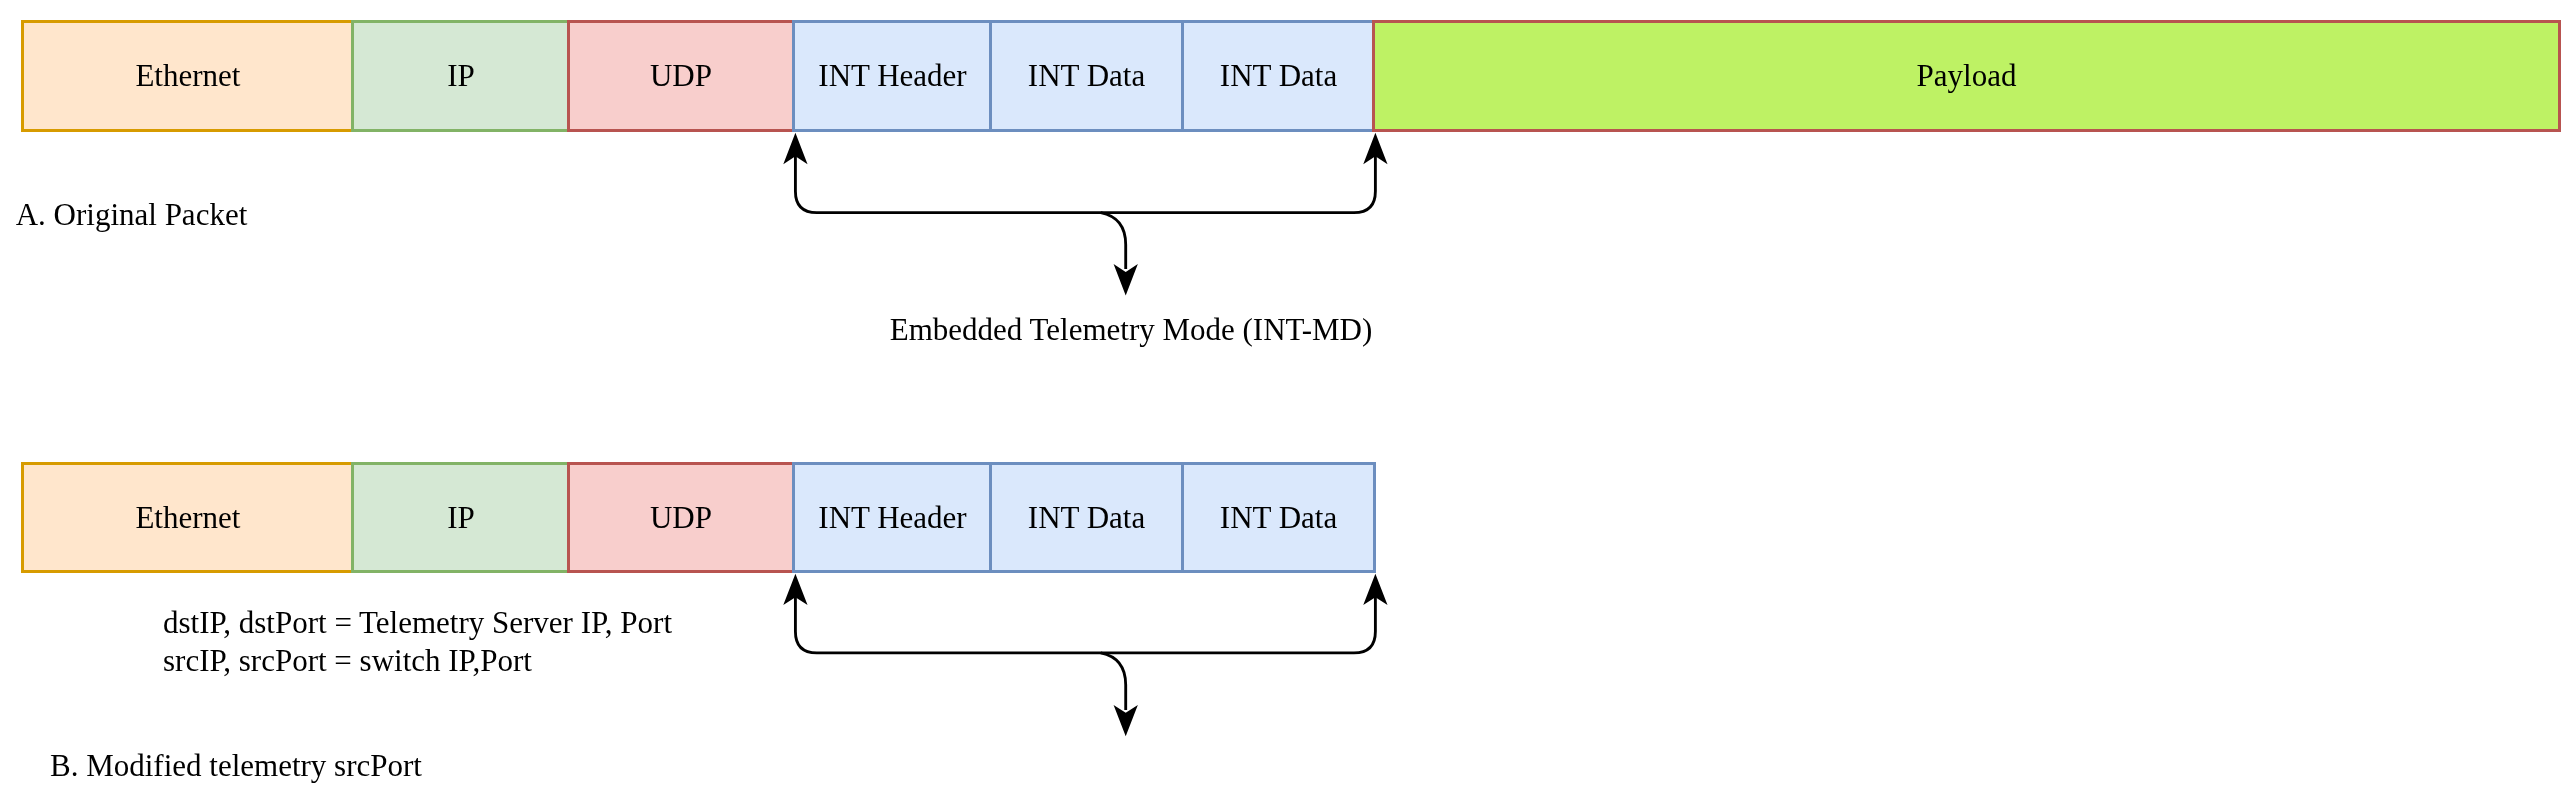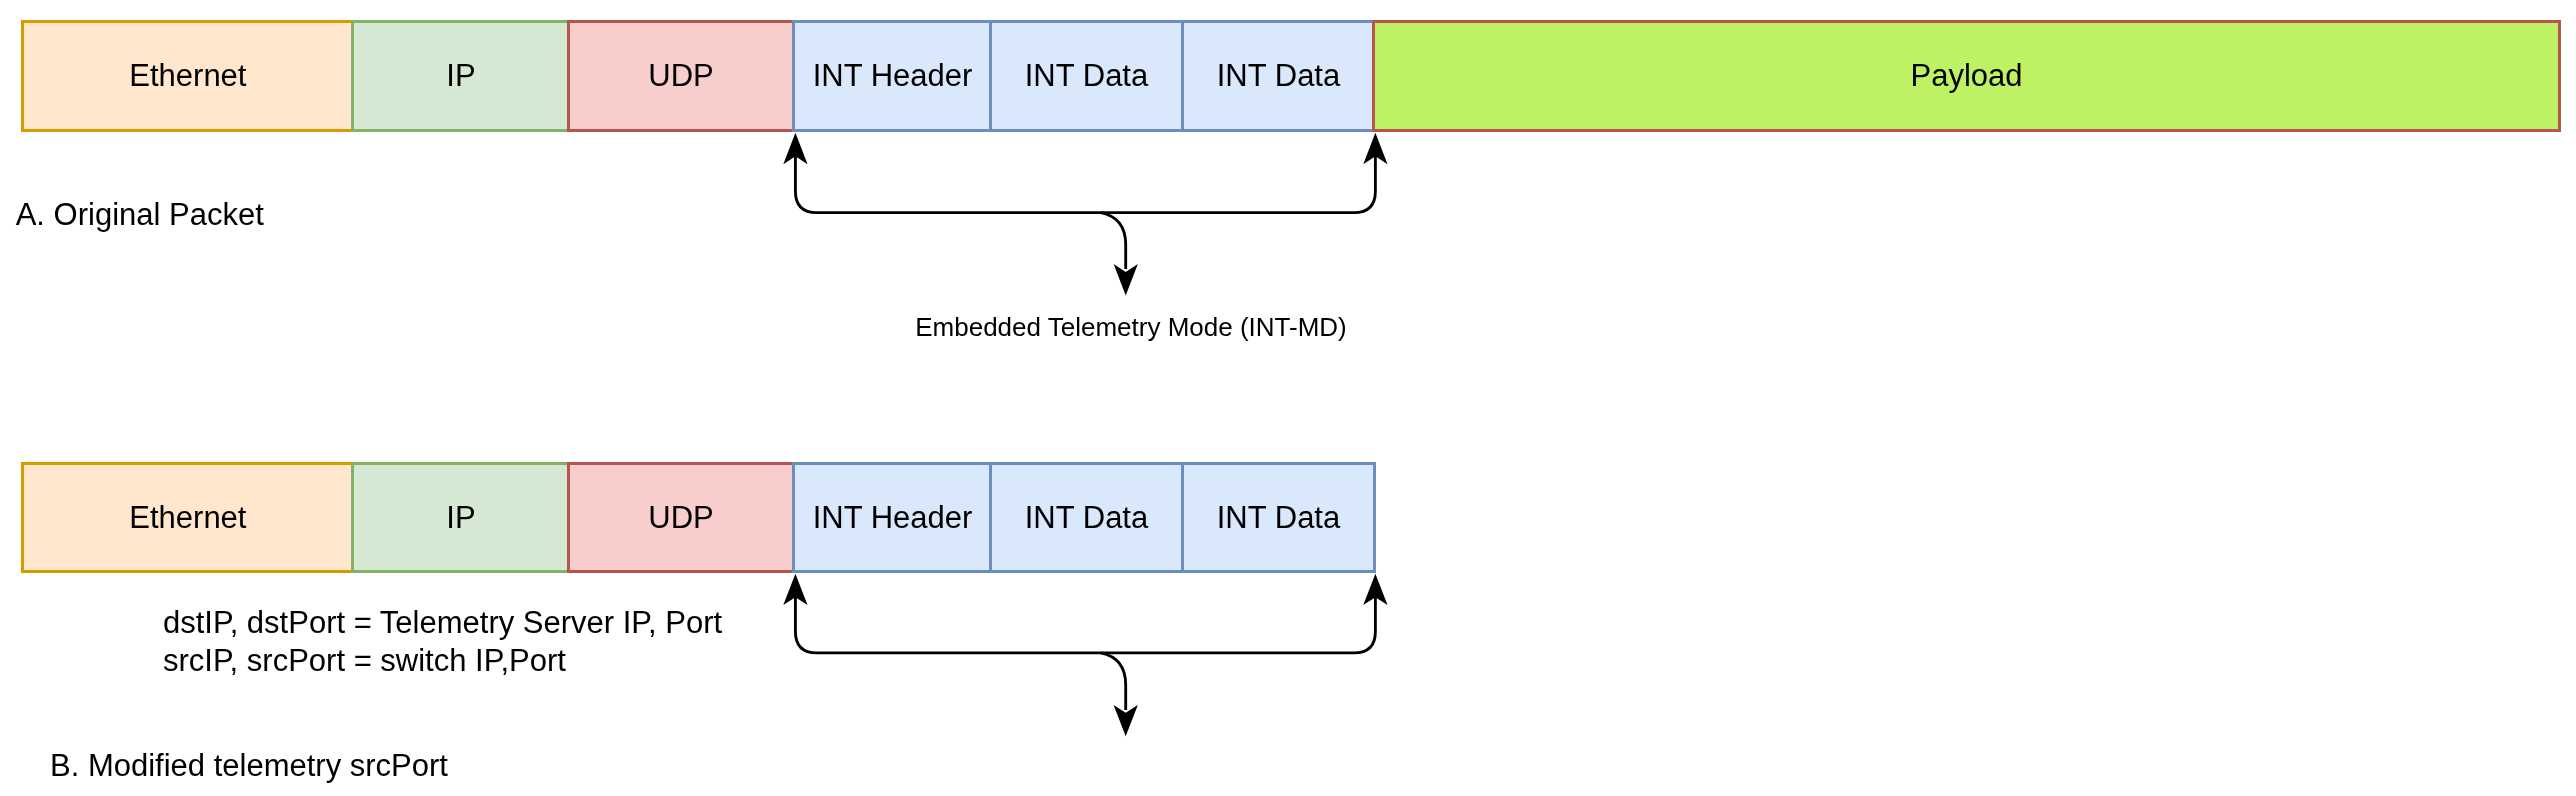--- a/index.html
+++ b/index.html
@@ -1,21 +1,21 @@
 <!DOCTYPE html>
 <html style="font-size:11.4px"><head>
 <meta charset="utf-8">
 <style>
   html, body { margin: 0; padding: 0; background: #ffffff; }
   .canvas {
     position: relative;
     width: 2576px;
     height: 797px;
     background: #ffffff;
-    font-family: Liberation Sans, sans-serif;
+    font-family: Liberation Serif, serif;
     color: #000000;
     overflow: hidden;
   }
   .seg {
     position: absolute;
     box-sizing: border-box;
     border: 3.6px solid #000;
     display: flex;
     align-items: center;
     justify-content: center;
@@ -25,21 +25,21 @@
   .row-a .seg { top: 20px;  height: 112px; }
   .row-b .seg { top: 462px; height: 111px; }
 
   .caption {
     position: absolute;
     font-size: 31px;
     white-space: nowrap;
   }
   .mode-label {
     position: absolute;
-    font-size: 26px;
+    font-size: 31px;
     white-space: nowrap;
     transform: translateX(-50%);
   }
   .annotation {
     position: absolute;
     left: 163px;
     top: 604px;
     font-size: 31px;
     line-height: 38px;
     white-space: nowrap;

